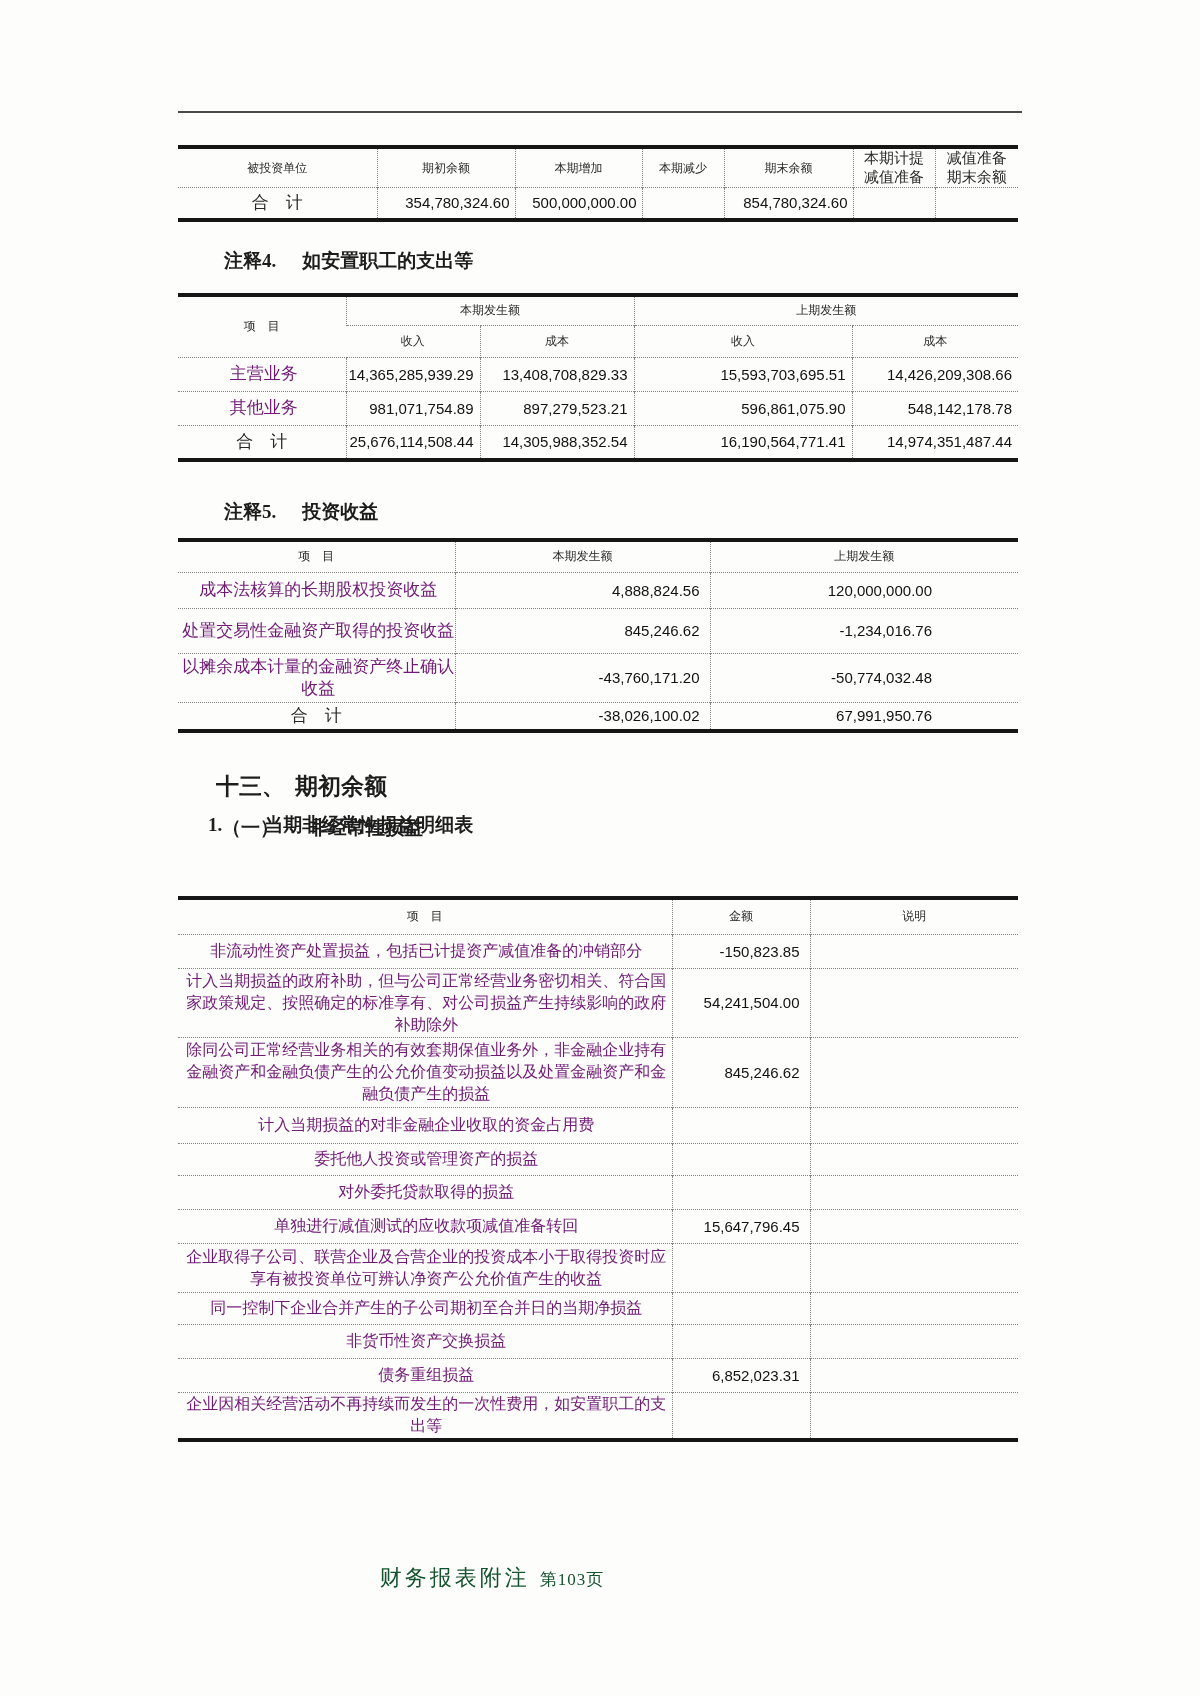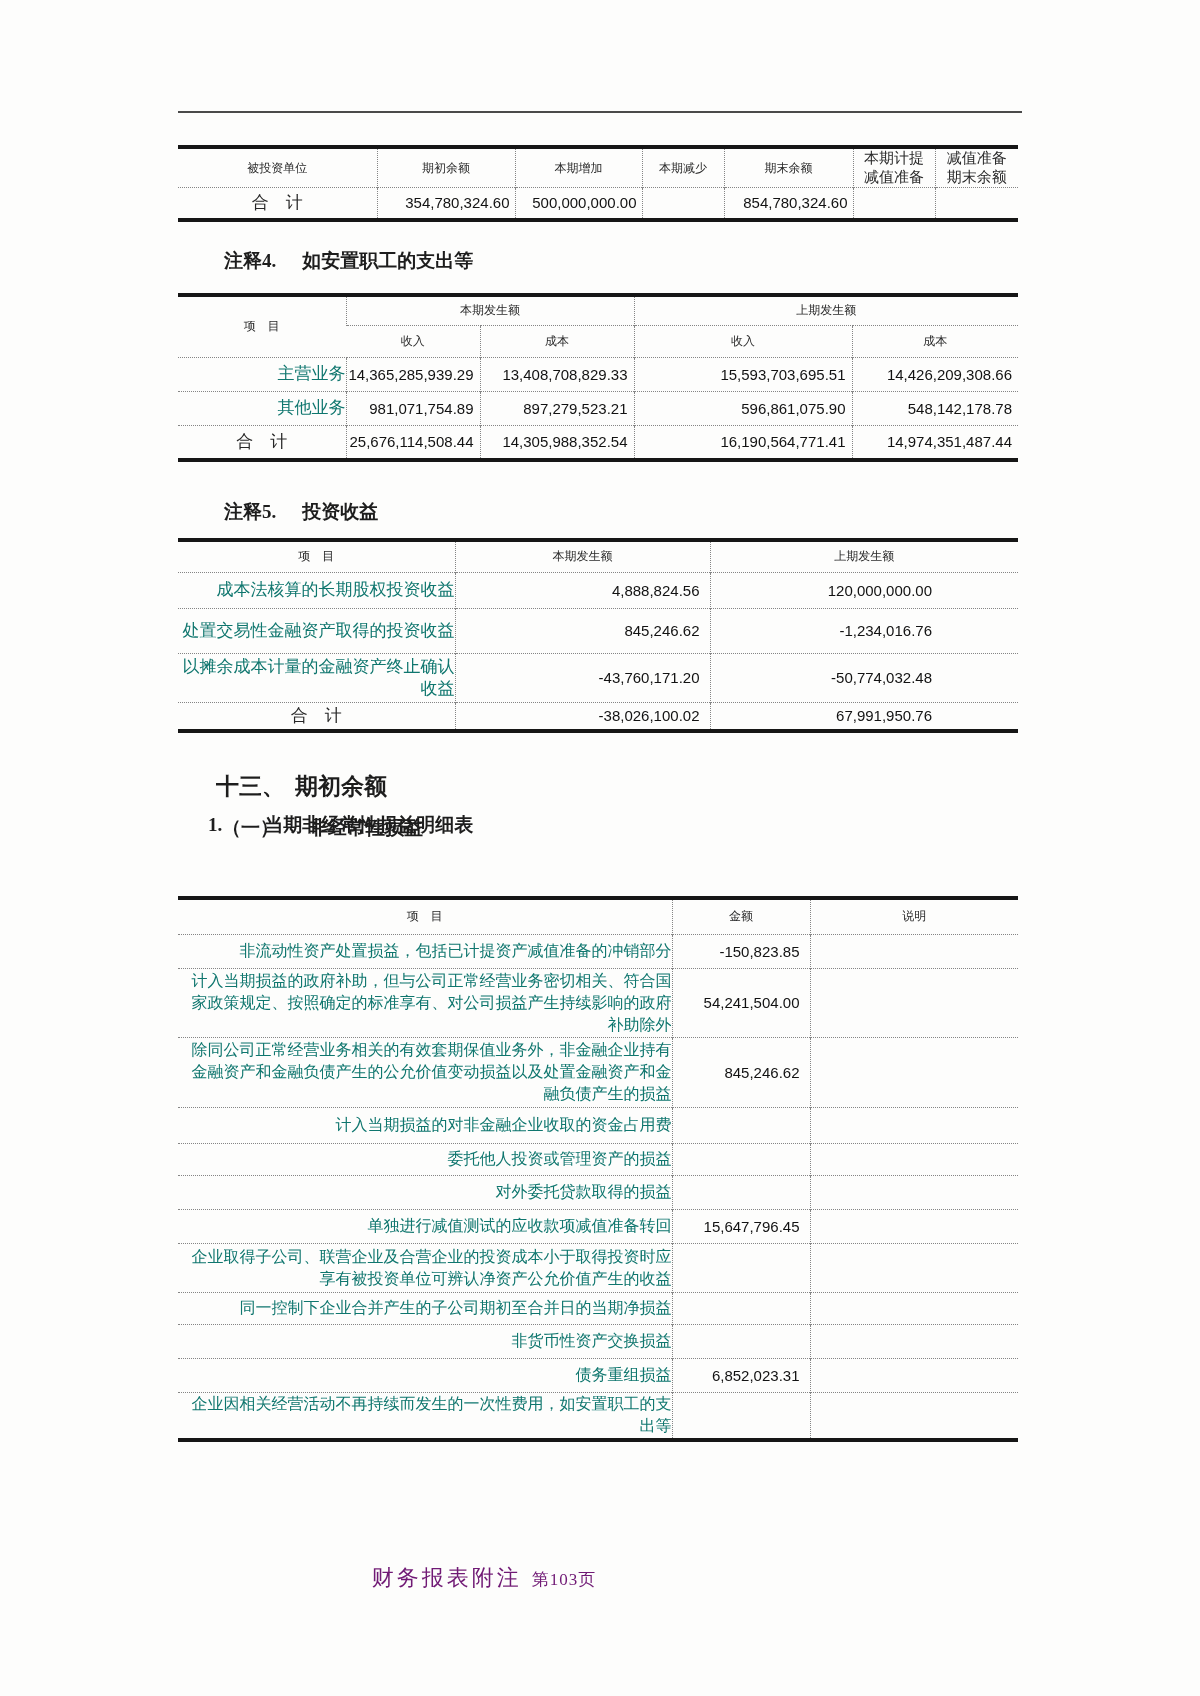--- a/index.html
+++ b/index.html
@@ -29,21 +29,21 @@
   }
   table.t th:first-child, table.t td:first-child { border-left:none; }
   table.t tr:first-child th, table.t tr:first-child td { border-top:none; }
   th.hd {
     font-weight:normal; font-size:12px; text-align:center;
     font-family:"Liberation Serif", serif; color:#2a2a2a;
   }
   th.hd-sm { font-size:15px; line-height:19px;margin-top:36px; }
   .pre { white-space:pre-line; }
   td.lbl {
-    font-size:17px; text-align:right; padding-left:4px; color:#0f766e;
+    font-size:17px; text-align:center; padding-left:4px; color:#701a75;
     line-height:22px;
   }
   td.lblc { font-size:17px; text-align:center; color:#262626; }
   td.num {
     font-family:"Liberation Sans", sans-serif;
     font-size:15px; text-align:right; padding-right:6px; color:#121212;
   }
   
   .t1 td.num { padding-right:5px; }
   
@@ -62,22 +62,22 @@
   .note-no   { margin-left:46px;text-align:right; }
   .note-title{ margin-left:26px; }
   .sec-no    { margin-left:38px; }
   .sec-title { margin-left:10px; }
   .sub-no    { margin-left:44px; }
   .sub-title { margin-left:30px; }
   .item-no   { margin-left:30px; }
   .item-title{ margin-left:42px; }
   
   .footer {
-    position:absolute; left:8px; top:1563px; width:952px;
-    text-align:center; color:#701a75; white-space:nowrap;
+    position:absolute; left:16px; top:1563px; width:952px;
+    text-align:center; color:#14532d; white-space:nowrap;
   }
   .footer .f-title { font-size:22px; letter-spacing:3px; }
   .footer .f-page  { font-size:17px; margin-left:10px; letter-spacing:1px; }
 </style>
 </head>
 <body>
 
 <div class="top-rule"></div>
 
 <table class="t t1" style="top:145px;">

